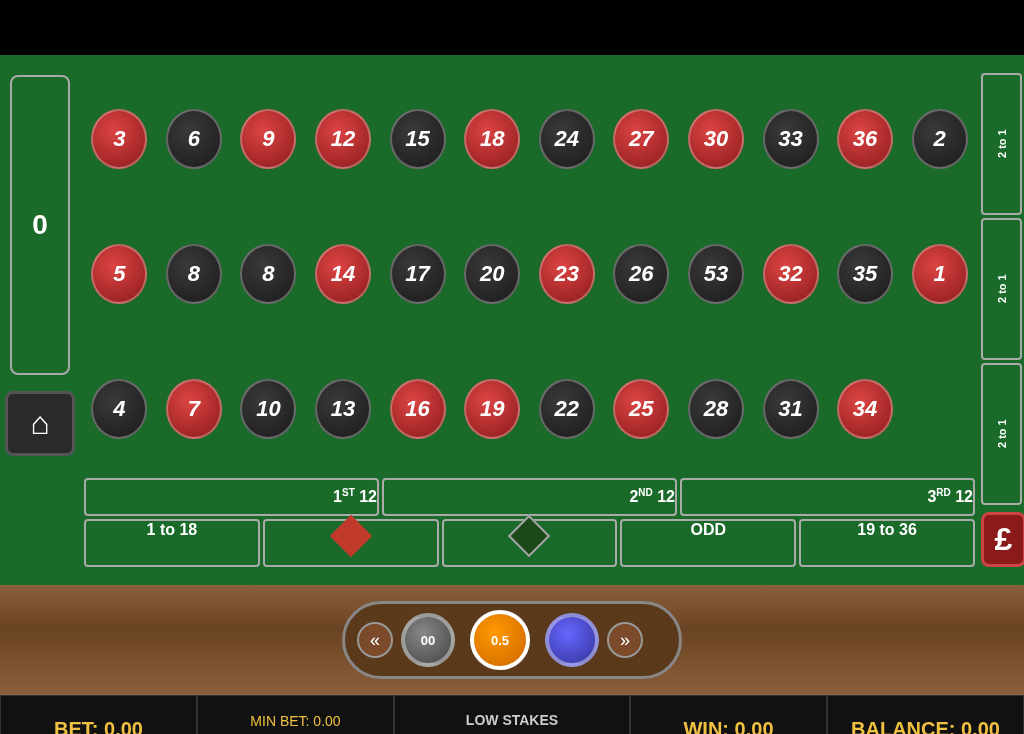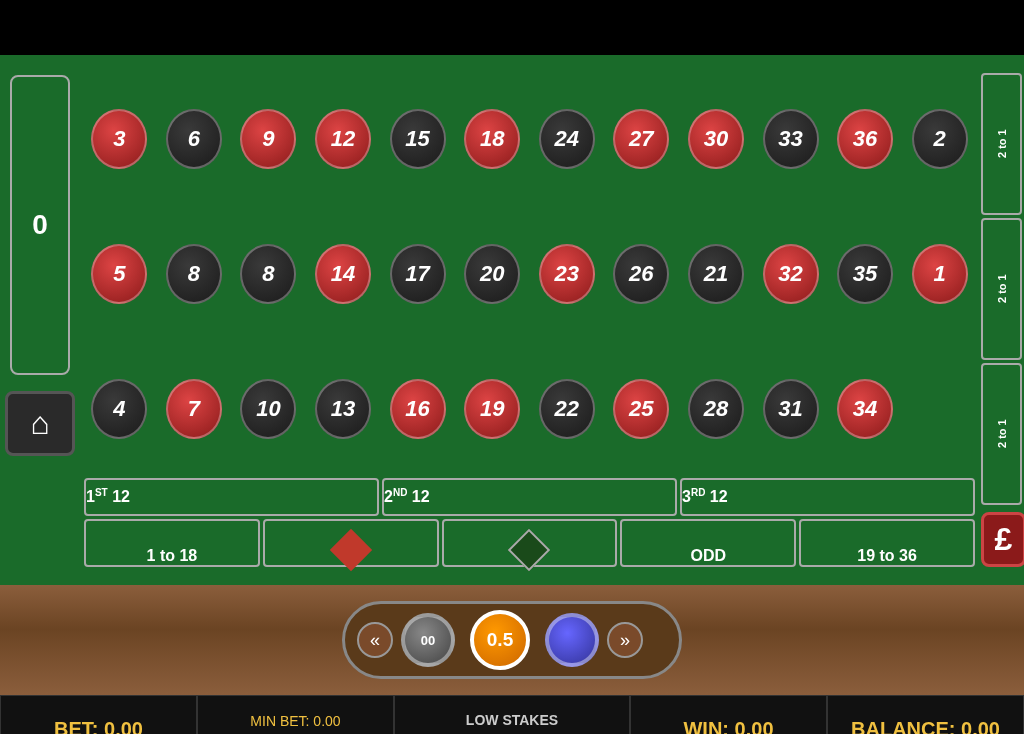--- a/index.html
+++ b/index.html
@@ -87,21 +87,21 @@
     }
 
     .dozen-cell {
       flex: 1;
       height: 38px;
       background: #1a6b2a;
       border: 2px solid #aaa;
       border-radius: 4px;
       display: flex;
       align-items: center;
-      justify-content: flex-start;
+      justify-content: flex-end;
       color: white;
       font-size: 16px;
       font-weight: bold;
       cursor: pointer;
     }
 
     .dozen-cell sup {
       font-size: 10px;
       vertical-align: super;
     }
@@ -111,21 +111,21 @@
       gap: 3px;
     }
 
     .bet-cell {
       flex: 1;
       height: 48px;
       background: #1a6b2a;
       border: 2px solid #aaa;
       border-radius: 4px;
       display: flex;
-      align-items: flex-end;
+      align-items: flex-start;
       justify-content: center;
       color: white;
       font-size: 16px;
       font-weight: bold;
       cursor: pointer;
     }
 
     .diamond-red {
       width: 30px;
       height: 30px;
@@ -228,21 +228,21 @@
       background: radial-gradient(circle at 40% 35%, #888, #444);
       color: white;
     }
 
     .chip-orange {
       background: radial-gradient(circle at 40% 35%, #f90, #c60);
       color: white;
       border-color: #fff;
       width: 60px;
       height: 60px;
-      font-size: 19px;
+      font-size: 13px;
     }
 
     .chip-blue {
       background: radial-gradient(circle at 40% 35%, #66f, #339);
       color: white;
     }
 
     
     .wood-panel {
       width: 100%;
@@ -408,21 +408,21 @@
       <div class="num-cell">
           <div class="oval oval-dark">20</div>
         </div>
       <div class="num-cell">
           <div class="oval oval-red">23</div>
         </div>
       <div class="num-cell">
           <div class="oval oval-dark">26</div>
         </div>
       <div class="num-cell">
-          <div class="oval oval-dark">21</div>
+          <div class="oval oval-dark">53</div>
         </div>
       <div class="num-cell">
           <div class="oval oval-red">32</div>
         </div>
       <div class="num-cell">
           <div class="oval oval-dark">35</div>
         </div>
 
       <div class="num-cell">
           <div class="oval oval-red">1</div>

